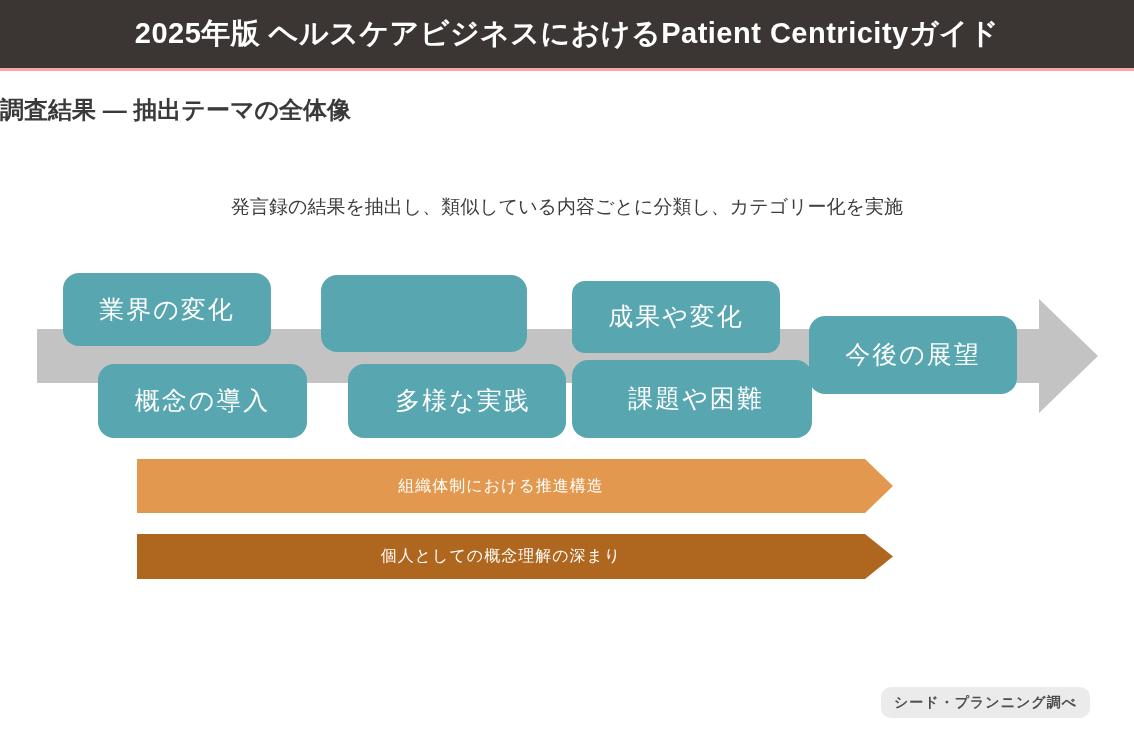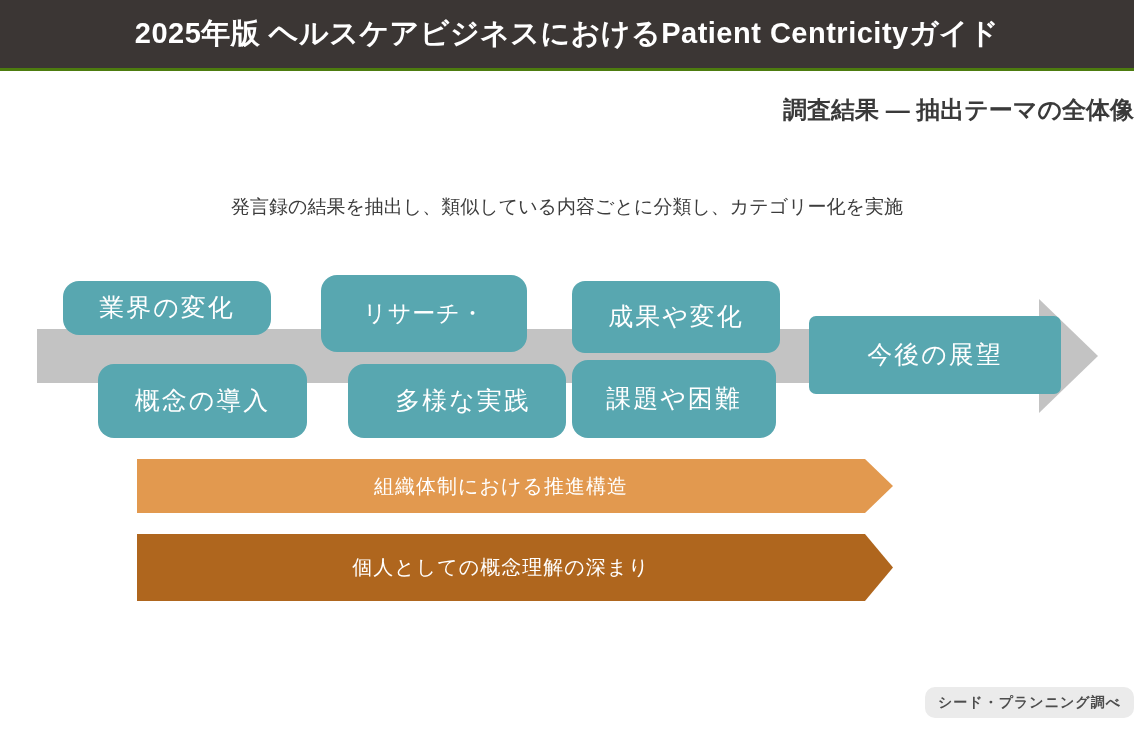--- a/index.html
+++ b/index.html
@@ -12,41 +12,41 @@
     font-family: "Liberation Sans", sans-serif;
   }
 
   
   .header {
     position: absolute;
     top: 0; left: 0;
     width: 100%;
     height: 68px;
     background: #3b3634;
-    border-bottom: 3px solid #4d7c0f;
+    border-bottom: 3px solid #fca5a5;
     display: flex;
     align-items: center;
     justify-content: center;
   }
   .header h1 {
     margin: 0;
     color: #ffffff;
     font-size: 29px;
     font-weight: bold;
     letter-spacing: 0.5px;
     white-space: nowrap;
   }
 
   
   .subtitle {
     position: absolute;
     top: 94px; left: 0;
     width: 100%;
     margin: 0;
-    text-align: right;
+    text-align: left;
     color: #3a3a3a;
     font-size: 24px;
     font-weight: bold;
   }
   .description {
     position: absolute;
     top: 194px; left: 0;
     width: 100%;
     margin: 0;
     text-align: center;
@@ -79,60 +79,59 @@
     color: #ffffff;
     display: flex;
     flex-direction: column;
     align-items: center;
     justify-content: center;
     font-size: 25px;
     letter-spacing: 2px;
     line-height: 1.25;
     text-align: center;
   }
-  .b-industry  { left: 63px;  top: 281px; width: 208px; height: 54px; }
+  .b-industry  { left: 63px;  top: 273px; width: 208px; height: 73px; }
   .b-research  { left: 321px; top: 275px; width: 206px; height: 77px; font-size: 23px; letter-spacing: 1px; }
   .b-outcomes  { left: 572px; top: 281px; width: 208px; height: 72px; border-radius: 13px; }
-  .b-future    { left: 809px; top: 316px; width: 252px; height: 78px; border-radius: 7px; }
+  .b-future    { left: 809px; top: 316px; width: 208px; height: 78px; }
   .b-concept   { left: 98px;  top: 364px; width: 209px; height: 74px; align-items: center; }
   .b-practice  { left: 348px; top: 364px; width: 206px; height: 74px; padding-left: 12px; }
-  .b-challenge { left: 572px; top: 360px; width: 204px; height: 78px; }
+  .b-challenge { left: 572px; top: 360px; width: 232px; height: 78px; padding-left: 8px; }
 
   
   .banner {
     position: absolute;
     left: 137px;
     width: 756px;
     display: flex;
     align-items: center;
     justify-content: center;
     color: #ffffff;
-    font-size: 20px;
+    font-size: 16px;
     letter-spacing: 1px;
     clip-path: polygon(0 0, calc(100% - 28px) 0, 100% 50%, calc(100% - 28px) 100%, 0 100%);
   }
   .banner-org { top: 459px; height: 54px; background: #e2994f; }
-  .banner-ind { top: 534px; height: 67px; background: #af661e; }
+  .banner-ind { top: 534px; height: 45px; background: #af661e; }
   .banner span { transform: translateX(-14px); }
 
   
   .badge {
     position: absolute;
     left: 881px; top: 687px;
     width: 209px; height: 31px;
     background: #ebebeb;
     border-radius: 10px;
     display: flex;
     align-items: center;
     justify-content: center;
     color: #4d4d4d;
     font-size: 14px;
     font-weight: bold;
     letter-spacing: 1px;
-    margin-left: 44px;
   }
 </style>
 </head>
 <body>
 
 <div class="page">
 
   <header class="header">
     <h1>2025年版 ヘルスケアビジネスにおけるPatient Centricityガイド</h1>
   </header>
@@ -143,21 +142,20 @@
 
   <div>
     <div class="shaft"></div>
     <div class="arrowhead"></div>
 
     <div class="tbox b-industry">
       <span>業界の変化</span>
     </div>
 
     <div class="tbox b-research">
-      <span>リサーチ・</span>
     </div>
 
     <div class="tbox b-outcomes">
       <span>成果や変化</span>
     </div>
 
     <div class="tbox b-future">
       <span>今後の展望</span>
     </div>
 

